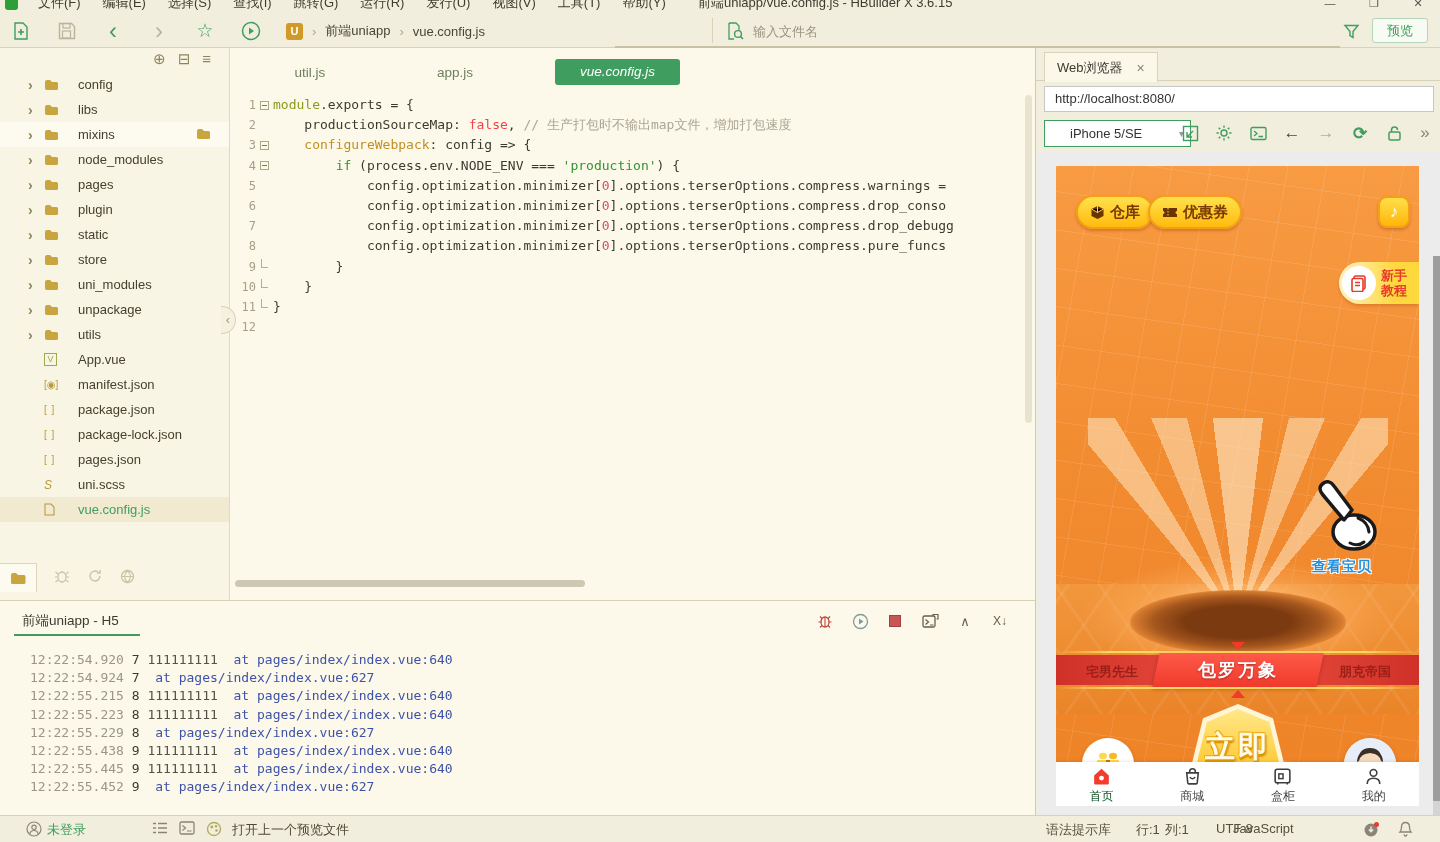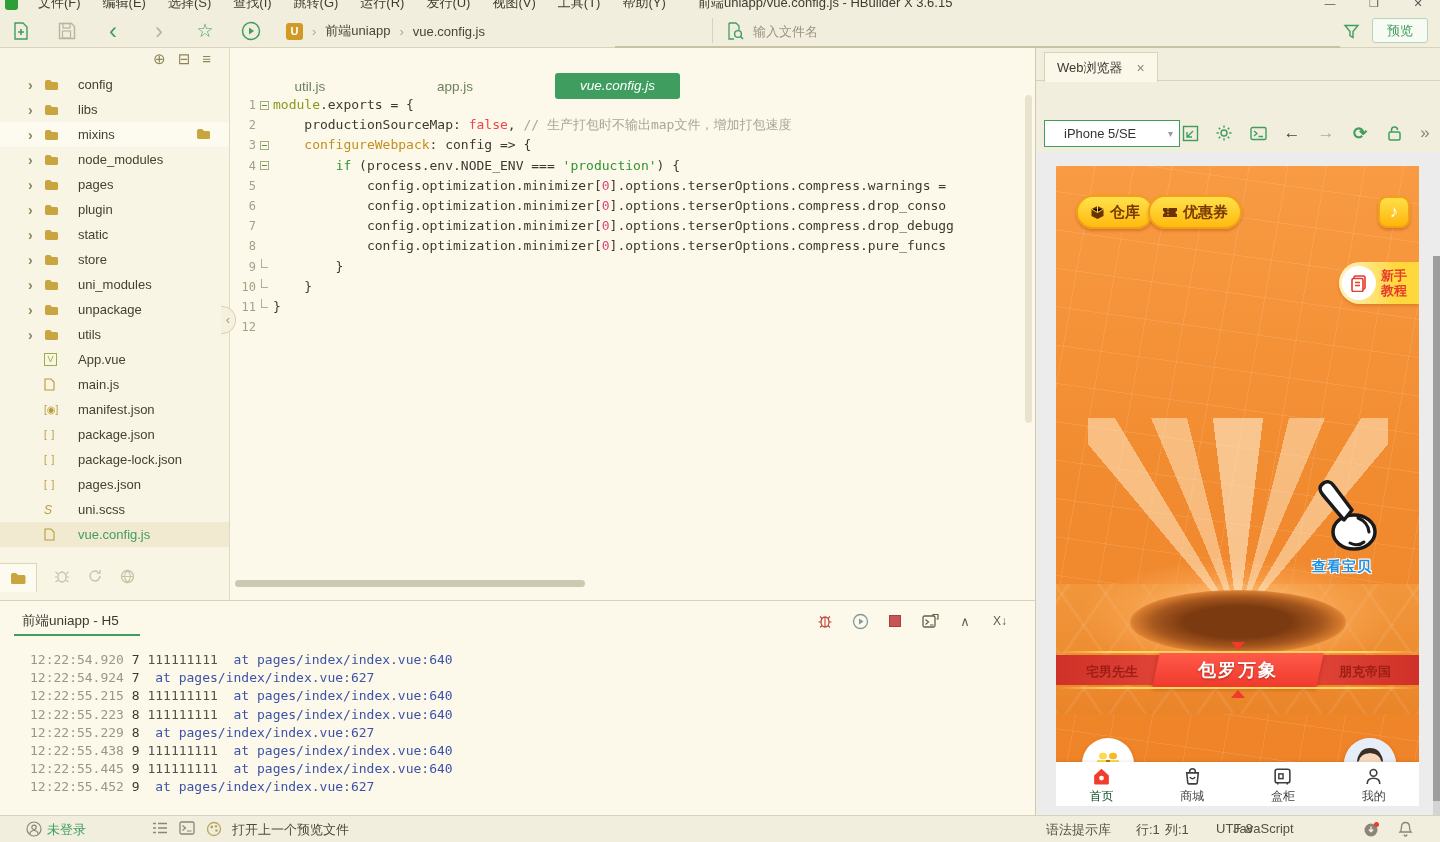--- a/index.html
+++ b/index.html
@@ -44,21 +44,21 @@
   .fi{color:#b89a3a;font-size:10px}
   .fi-vue{width:13px;height:13px;border:1px solid #9aad4a;color:#9aad4a;font-size:9px;line-height:11px;text-align:center;display:inline-block}
   .fi-scss{font-style:italic;font-size:12px}
   .mini-toolbar{position:absolute;left:0;top:515px;width:100%;height:29px;display:flex;align-items:center}
   .mini-tab{width:37px;height:29px;background:#fdfaf0;border:1px solid #ddd6bd;border-bottom:none;border-left:none;display:flex;align-items:center;justify-content:center}
   .mini-ic{margin-left:17px;opacity:.45}
   .splitter-handle{position:absolute;left:221px;top:306px;width:15px;height:28px;background:#f5f1de;border:1px solid #d8d2b8;border-left:none;border-radius:0 14px 14px 0;color:#a09a7e;font-size:13px;text-align:center;line-height:26px;z-index:20}
 
   
   .editor{position:absolute;left:230px;top:48px;width:805px;height:552px;background:#fcf9ea}
-  .etabs{position:absolute;left:25px;top:24px;display:flex;align-items:center;height:28px}
+  .etabs{position:absolute;left:25px;top:10px;display:flex;align-items:center;height:28px}
   .etab{font-size:13.5px;color:#6e7f5e;text-align:center}
   .etab.t0{width:110px}
   .etab.t1{width:120px;margin-left:30px}
   .etab.active{width:125px;margin-left:40px;background:#3f9e5f;color:#fff;font-style:italic;border-radius:3px;height:26px;line-height:26px}
   .code{position:absolute;left:0;top:47px;right:12px;font-family:"DejaVu Sans Mono",monospace;font-size:13px;line-height:20.2px;white-space:pre;overflow:hidden}
   .cl{display:flex;height:20.2px;align-items:center}
   .cl-num{width:26px;text-align:right;color:#a5a088;font-size:12px;flex:0 0 auto}
   .cl-fold{width:17px;display:flex;align-items:center;justify-content:center;flex:0 0 auto}
   .fold-open{width:9px;height:9px;border:1px solid #a3ad7e;position:relative;background:#fcf9ea}
   .fold-open::after{content:"";position:absolute;left:1px;right:1px;top:3px;height:1px;background:#5c8f46}
@@ -87,21 +87,21 @@
   .lg-n{color:#3b3a30}
   .lg-msg{color:#55524a}
   .lg-link{color:#3d52a8;cursor:pointer}
 
   
   .rightpanel{position:absolute;left:1035px;top:48px;width:405px;height:767px;background:#f2eedd;border-left:1px solid #cfc9b1}
   .rp-tabs{position:absolute;left:0;top:0;width:100%;height:33px;border-bottom:1px solid #d8d2b8}
   .rp-tab{position:absolute;left:8px;top:4px;height:30px;padding:0 12px;background:#fbf8ea;border:1px solid #d8d2b8;border-bottom:none;display:flex;align-items:center;gap:14px;font-size:13px;color:#3b3a30}
   .rp-tab-close{color:#8a8578;font-size:14px}
   .rp-url{position:absolute;left:8px;top:38px;width:390px;height:26px;background:#fff;border:1px solid #c6c6c6;font-size:13px;color:#333;line-height:24px;padding-left:10px}
-  .device-select{position:absolute;left:8px;top:72px;width:136px;height:27px;background:#fff;border:1px solid #3f9e5f;font-size:13px;color:#333;display:flex;align-items:center;padding:0 6px 0 19px}
+  .device-select{position:absolute;left:8px;top:72px;width:147px;height:27px;background:#fff;border:1px solid #3f9e5f;font-size:13px;color:#333;display:flex;align-items:center;padding:0 6px 0 25px}
   .device-caret{margin-left:auto;color:#999;font-size:10px}
   .rp-icon{position:absolute;top:74px;width:22px;height:22px;display:flex;align-items:center;justify-content:center;font-size:17px}
   .rp-preview{position:absolute;left:1px;top:104px;right:0;bottom:0;background:#ececec}
   .rp-scroll{position:absolute;right:0;top:104px;bottom:0;width:7px;background:#d4d4d4}
   .rp-scroll-thumb{position:absolute;top:0;left:0;width:7px;height:545px;background:#9e9e9e}
 
   
   .phone{position:absolute;left:19px;top:14px;width:363px;height:640px;overflow:hidden;
     background-image:
       repeating-linear-gradient(100deg, rgba(255,255,255,.10) 0 1px, transparent 1px 38px),
@@ -342,29 +342,20 @@
         <div class="tree-row">
           <span class="tree-chev"></span>
           <span class="tree-icon">
             <span class="fi-vue">V</span>
           </span>
           <span class="tree-label">App.vue</span>
         </div>
         <div class="tree-row">
           <span class="tree-chev"></span>
           <span class="tree-icon">
-            <svg width="11" height="13" viewBox="0 0 11 13">
-              <path d="M1 1h6l3 3v8H1z" fill="none" stroke="#b89a3a" stroke-width="1.1"></path>
-            </svg>
-          </span>
-          <span class="tree-label">main.js</span>
-        </div>
-        <div class="tree-row">
-          <span class="tree-chev"></span>
-          <span class="tree-icon">
             <span class="fi">[◉]</span>
           </span>
           <span class="tree-label">manifest.json</span>
         </div>
         <div class="tree-row">
           <span class="tree-chev"></span>
           <span class="tree-icon">
             <span class="fi" style="letter-spacing: 1px;">[ ]</span>
           </span>
           <span class="tree-label">package.json</span>
@@ -471,20 +462,21 @@
     <div class="console-logs" id="console-logs"><div class="log-line"><span class="lg-time">12:22:54.920</span><span class="lg-n"> 7 </span><span class="lg-msg">111111111  </span><span class="lg-link">at pages/index/index.vue:640</span></div><div class="log-line"><span class="lg-time">12:22:54.924</span><span class="lg-n"> 7 </span> <span class="lg-link">at pages/index/index.vue:627</span></div><div class="log-line"><span class="lg-time">12:22:55.215</span><span class="lg-n"> 8 </span><span class="lg-msg">111111111  </span><span class="lg-link">at pages/index/index.vue:640</span></div><div class="log-line"><span class="lg-time">12:22:55.223</span><span class="lg-n"> 8 </span><span class="lg-msg">111111111  </span><span class="lg-link">at pages/index/index.vue:640</span></div><div class="log-line"><span class="lg-time">12:22:55.229</span><span class="lg-n"> 8 </span> <span class="lg-link">at pages/index/index.vue:627</span></div><div class="log-line"><span class="lg-time">12:22:55.438</span><span class="lg-n"> 9 </span><span class="lg-msg">111111111  </span><span class="lg-link">at pages/index/index.vue:640</span></div><div class="log-line"><span class="lg-time">12:22:55.445</span><span class="lg-n"> 9 </span><span class="lg-msg">111111111  </span><span class="lg-link">at pages/index/index.vue:640</span></div><div class="log-line"><span class="lg-time">12:22:55.452</span><span class="lg-n"> 9 </span> <span class="lg-link">at pages/index/index.vue:627</span></div></div>
   </div>
 
   <div class="rightpanel">
     <div class="rp-tabs">
       <div class="rp-tab">
         <span>Web浏览器</span>
         <span class="rp-tab-close">×</span>
       </div>
     </div>
+    <div class="rp-url">http://localhost:8080/</div>
     <div class="device-select">
       <span>iPhone 5/SE</span>
       <span class="device-caret">▾</span>
     </div>
     <span class="rp-icon" style="left:143px">
       <svg width="17" height="17" viewBox="0 0 17 17">
           <rect x="1.5" y="1.5" width="14" height="14" fill="none" stroke="#3f9e5f" stroke-width="1.4"></rect>
           <path d="M11 6l-6 6M5 7v5h5" fill="none" stroke="#3f9e5f" stroke-width="1.4"></path>
         </svg>
     </span>
@@ -571,20 +563,26 @@
         </div>
 
         <div class="side-circle l">
           <svg width="30" height="28" viewBox="0 0 30 28">
               <rect x="4" y="10" width="22" height="14" rx="2" fill="#f7b820"></rect>
               <rect x="4" y="10" width="22" height="5" fill="#ffd94d"></rect>
               <rect x="13" y="10" width="4" height="14" fill="#b97a00"></rect>
               <ellipse cx="10" cy="6" rx="4" ry="3.2" fill="#ffd94d"></ellipse>
               <ellipse cx="20" cy="6" rx="4" ry="3.2" fill="#f7b820"></ellipse>
             </svg>
+        </div>
+        <div class="cta">
+          <div class="cta-outer"></div>
+          <div class="cta-inner">
+            <span class="cta-text">立即</span>
+          </div>
         </div>
         <div class="side-circle r">
           <svg width="52" height="52" viewBox="0 0 52 52">
             <circle cx="26" cy="26" r="26" fill="#e7eef8"></circle>
             <circle cx="26" cy="24" r="11" fill="#f7d9bd"></circle>
             <path d="M14 22q1-12 12-12t12 12q-4-7-12-7t-12 7z" fill="#3a3028"></path>
             <path d="M13 24q0-11 13-11t13 11l-2-1q-2-8-11-8t-11 8z" fill="#3a3028"></path>
           </svg>
         </div>
 

